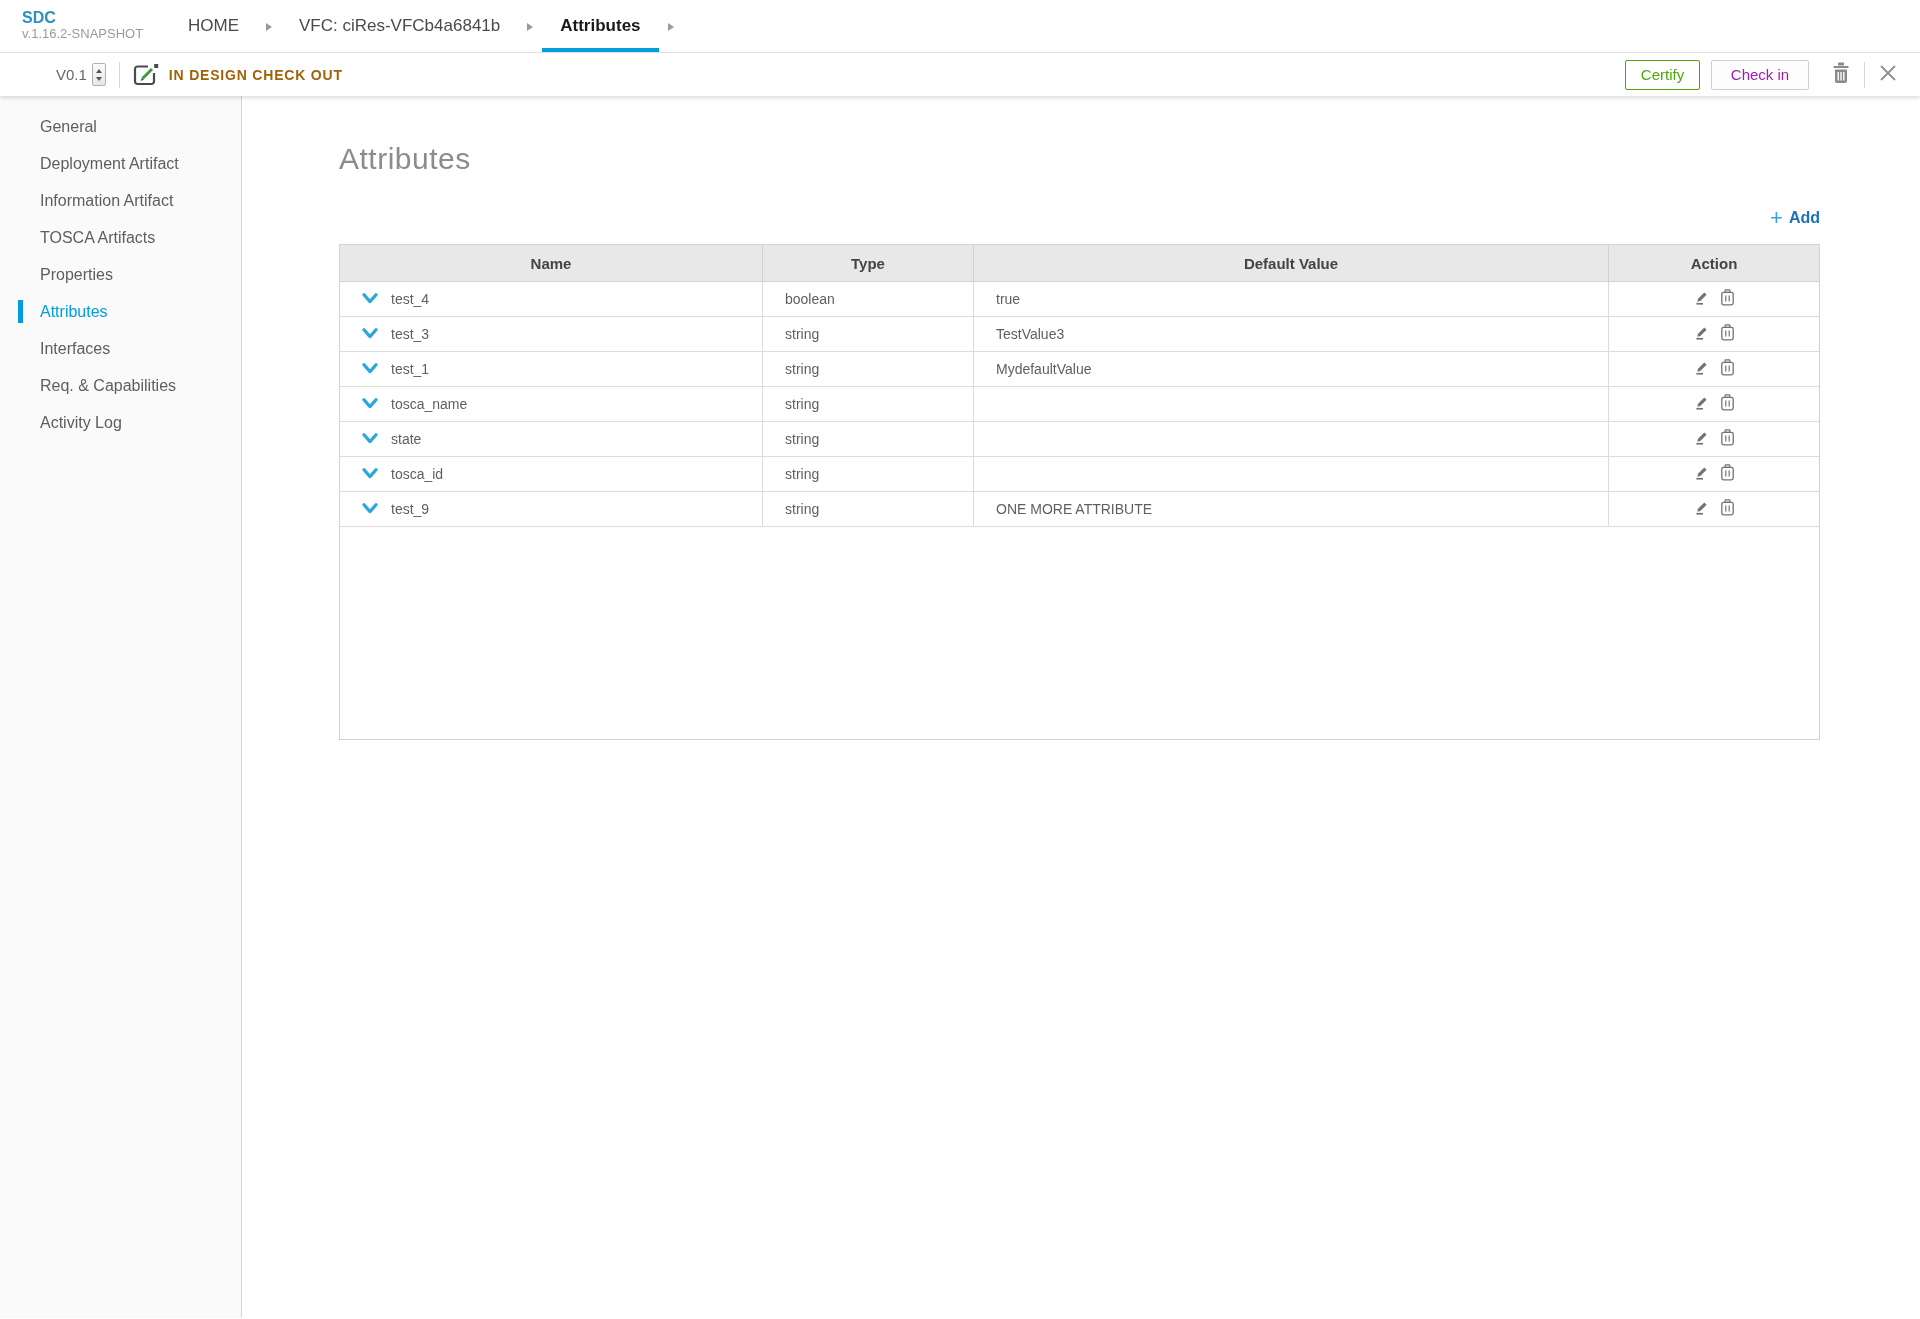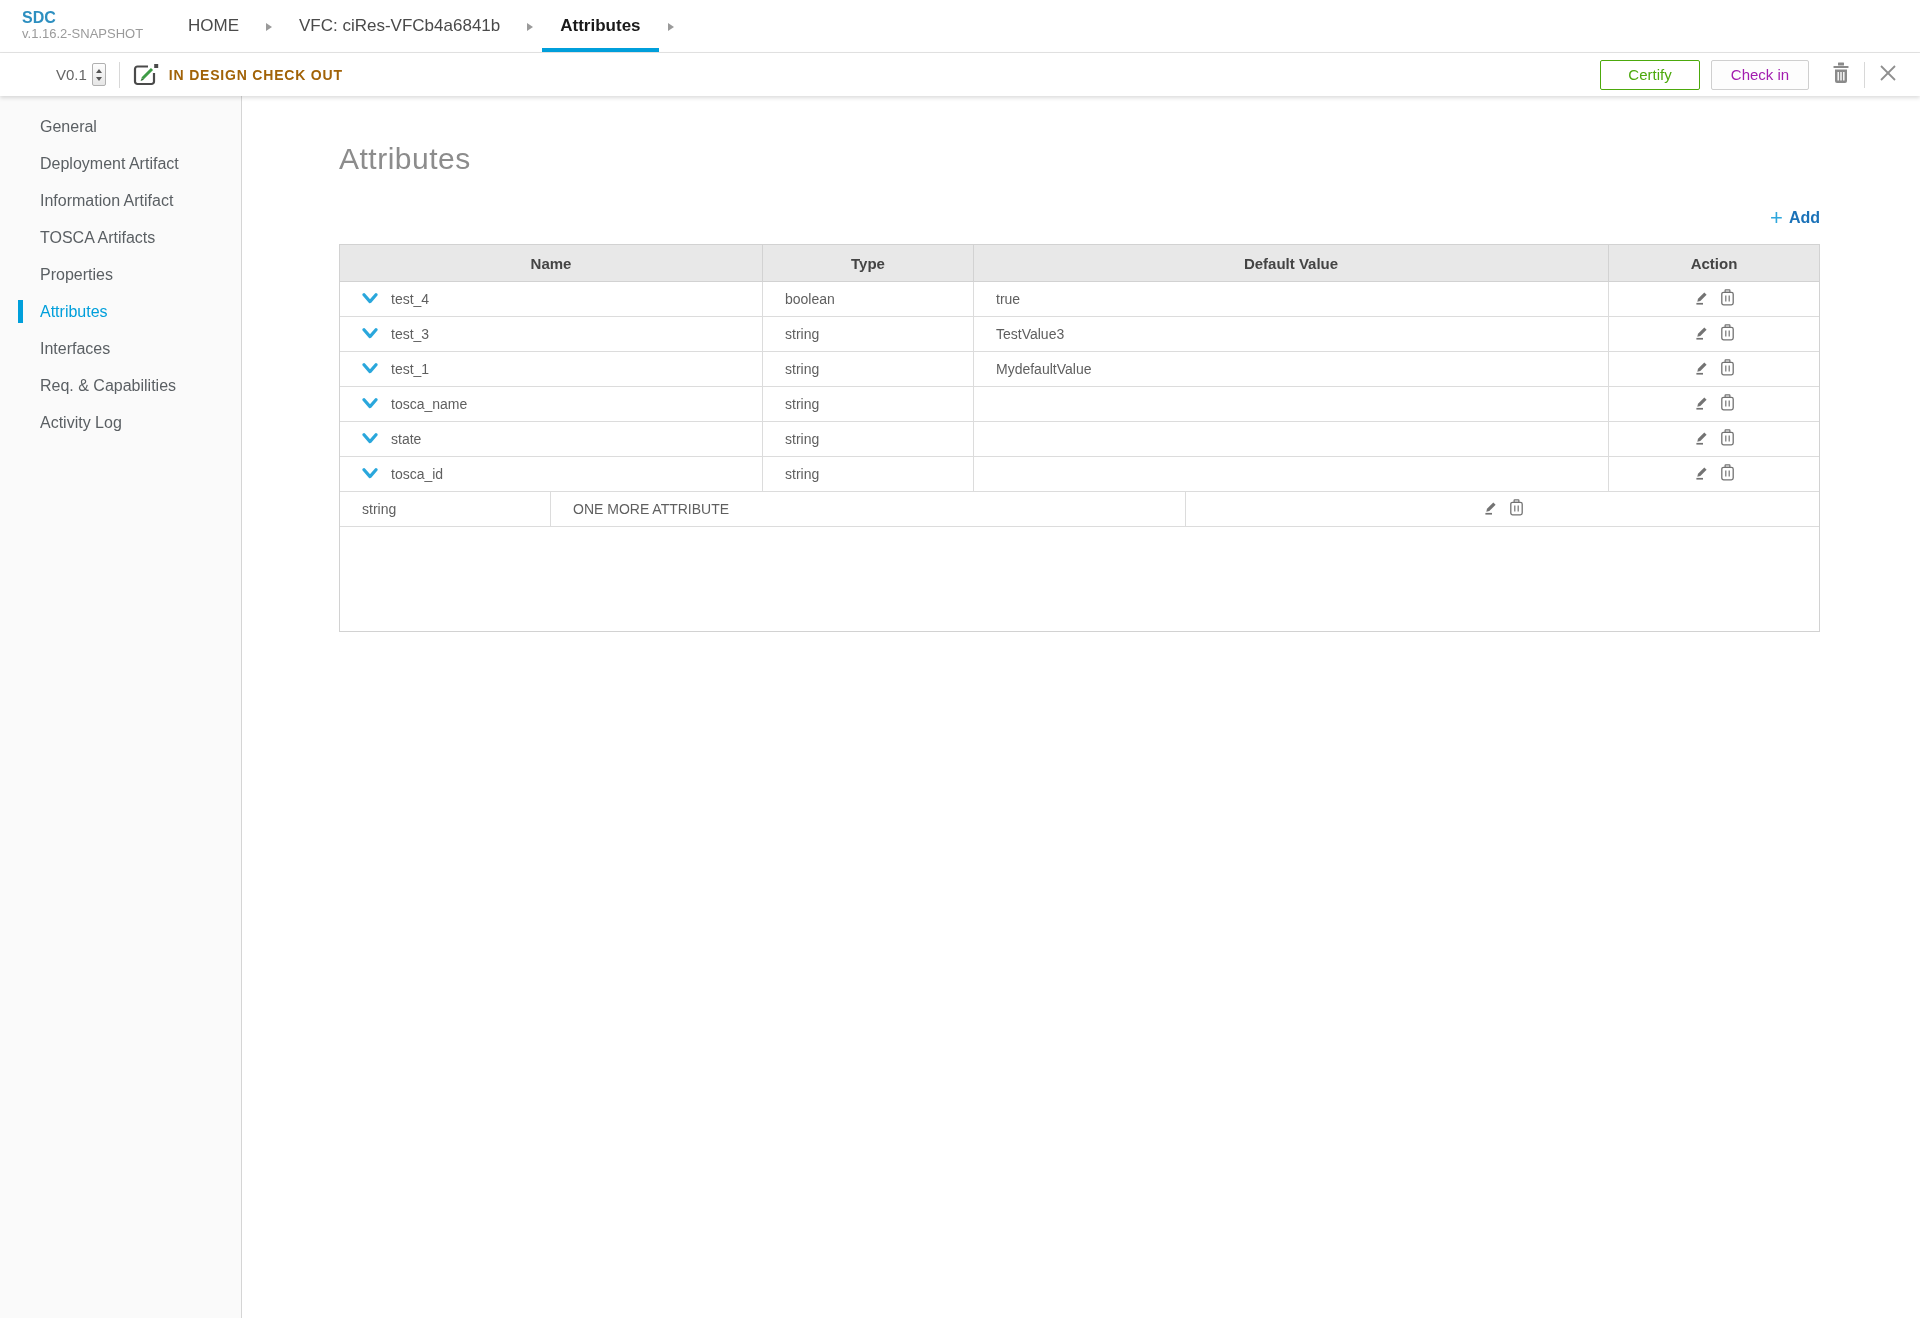--- a/index.html
+++ b/index.html
@@ -36,40 +36,40 @@
   .version-label{font-size:15px;color:#666;}
   .spinner{width:14px;height:23px;border:1px solid #b0b0b0;background:linear-gradient(#fdfdfd,#e6e6e6);
            margin-left:5px;display:flex;flex-direction:column;align-items:center;justify-content:center;gap:4px;border-radius:2px;}
   .spin-up{width:0;height:0;border-bottom:4px solid #555;border-left:3.5px solid transparent;border-right:3.5px solid transparent;}
   .spin-down{width:0;height:0;border-top:4px solid #555;border-left:3.5px solid transparent;border-right:3.5px solid transparent;}
   .vdiv{width:1px;height:26px;background:#d8d8d8;margin:0 13px;}
   .checkout-icon{display:flex;align-items:center;margin-right:10px;}
   .status-text{font-size:14px;font-weight:bold;color:#a16207;letter-spacing:.8px;white-space:nowrap;}
   .header-actions{margin-left:auto;display:flex;align-items:center;padding-right:22px;}
   .btn{height:30px;border-radius:2px;font-size:15px;cursor:pointer;font-family:"Liberation Sans",sans-serif;background:#fff;}
-  .btn-certify{width:100px;border:1px solid var(--certify-green);color:var(--certify-green);}
+  .btn-certify{width:75px;border:1px solid var(--certify-green);color:var(--certify-green);}
   .btn-checkin{width:98px;border:1px solid #cfcfcf;color:#a21caf;background:#fdfdfd;margin-left:11px;}
   .icon-btn{border:none;background:none;cursor:pointer;display:flex;align-items:center;padding:0;}
   .trash-top{margin-left:22px;}
   .close-btn{margin-left:0;}
   
   .body-row{display:flex;height:1222px;}
   .sidebar{width:242px;background:#fafafa;border-right:1px solid #d5d5d5;padding-top:12px;flex:none;}
   .side-item{position:relative;height:37px;display:flex;align-items:center;padding-left:40px;
              font-size:16px;color:#5a5f63;cursor:pointer;white-space:nowrap;}
   .side-item.active{color:var(--accent);}
   .side-item.active::before{content:"";position:absolute;left:18px;top:7px;bottom:7px;width:5px;background:var(--accent);}
   .main{flex:1;padding:0 100px 0 97px;}
   .page-title{margin-top:46px;font-size:30px;font-weight:300;color:#8c8c8c;letter-spacing:.5px;}
   .add-row{display:flex;justify-content:flex-end;align-items:center;margin-top:30px;height:24px;}
   .add-link{display:flex;align-items:center;cursor:pointer;}
   .add-plus{color:var(--plus-blue);font-size:22px;font-weight:normal;margin-right:6px;line-height:20px;}
   .add-label{color:var(--add-blue);font-size:16px;font-weight:bold;}
   
-  .table-wrap{margin-top:14px;height:388px;border:1px solid #d2d2d2;background:#fff;}
+  .table-wrap{margin-top:14px;height:496px;border:1px solid #d2d2d2;background:#fff;}
   .thead{display:flex;height:37px;background:#e8e8e8;border-bottom:1px solid #d2d2d2;}
   .th{display:flex;align-items:center;justify-content:center;font-weight:bold;font-size:15px;color:#444;
       border-right:1px solid #d2d2d2;}
   .th:last-child{border-right:none;}
   .trow{display:flex;height:35px;border-bottom:1px solid #dcdcdc;background:#fff;text-align:right;}
   .cell{display:flex;align-items:center;padding-left:22px;font-size:14px;color:#5f5f5f;
         border-right:1px solid #dcdcdc;overflow:hidden;white-space:nowrap;}
   .cell:last-child{border-right:none;}
   .cell-action{justify-content:center;padding-left:0;gap:10px;}
   .expand-btn{border:none;background:none;cursor:pointer;display:flex;align-items:center;padding:0;margin-right:13px;}
@@ -338,20 +338,28 @@
                 <span><svg width="15" height="17" viewBox="0 0 15 17">
                     <rect x="5.1" y="0.9" width="4.8" height="2.4" rx="0.6" fill="none" stroke="#737373" stroke-width="1.2"></rect>
                     <rect x="1.8" y="3.3" width="11.4" height="12.6" rx="1.8" fill="none" stroke="#737373" stroke-width="1.3"></rect>
                     <line x1="5.8" y1="6.5" x2="5.8" y2="12.5" stroke="#737373" stroke-width="1.2"></line>
                     <line x1="9.2" y1="6.5" x2="9.2" y2="12.5" stroke="#737373" stroke-width="1.2"></line>
                   </svg></span>
               </button>
             </div>
           </div>
           <div class="trow">
+            <div class="cell col-name">
+              <button class="expand-btn">
+                <span><svg width="16" height="11" viewBox="0 0 16 11">
+                    <polyline points="2,1.8 8,8.6 14,1.8" fill="none" stroke="#2aa7dc" stroke-width="3.2" stroke-linecap="round" stroke-linejoin="round"></polyline>
+                  </svg></span>
+              </button>
+              <span>test_9</span>
+            </div>
             <div class="cell col-type">string</div>
             <div class="cell col-default">ONE MORE ATTRIBUTE</div>
             <div class="cell cell-action col-action">
               <button class="icon-btn">
                 <span><svg width="17" height="17" viewBox="0 0 17 17">
                     <path d="M5 9.8 L11.3 3.5 L13.6 5.8 L7.3 12.1 L4.3 12.8 Z" fill="#737373"></path>
                     <rect x="3.4" y="13.9" width="6.6" height="1.7" fill="#737373"></rect>
                   </svg></span>
               </button>
               <button class="icon-btn">

